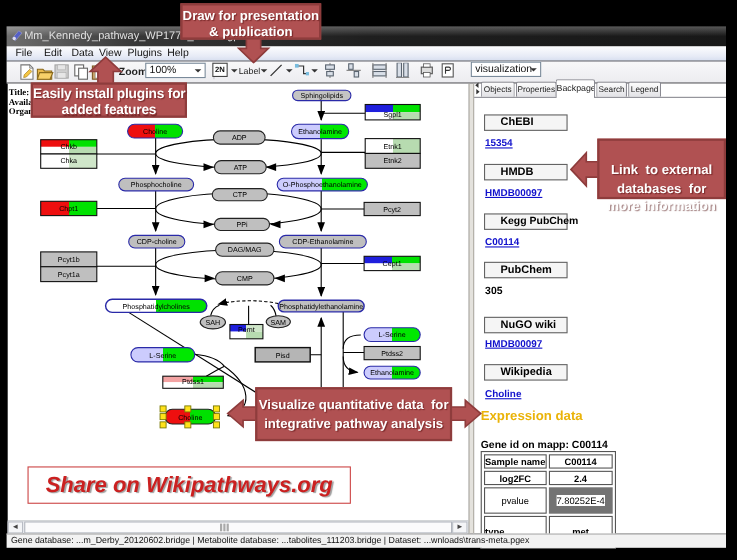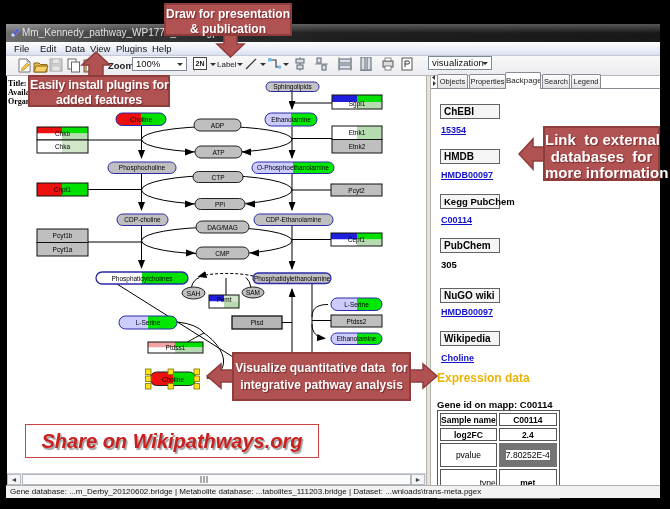--- a/index.html
+++ b/index.html
@@ -10,21 +10,21 @@
 #menubar{left:6px;top:42px;width:654px;height:14px;background:linear-gradient(to bottom,#fdfdfe,#e7ebf6 70%,#d8dff0);border-bottom:1px solid #c8cbd6;font-size:9.5px;color:#111}
 #menubar span{position:absolute;top:1px}
 #toolbar{left:6px;top:56px;width:654px;height:20px;background:linear-gradient(to bottom,#f8f8f9,#ececf0);border-bottom:1px solid #b9b9c0}
 #canvas{left:7px;top:76px;width:419px;height:397px;background:#fff;z-index:1}
 #divider{left:426px;top:76px;width:5px;height:409px;background:#e4e2dd;border-left:1px solid #b5b2aa;border-right:1px solid #b5b2aa}
 #rpanel{left:431px;top:76px;width:229px;height:409px;background:#fff}
 #hscroll{left:7px;top:473px;width:419px;height:12px;background:#eceef1;border-top:1px solid #cdd0d6}
 #statusbar{left:6px;top:485px;width:654px;height:13px;background:#f2f2f2;border-top:1px solid #adadad;font-size:8px;color:#111;line-height:12px;padding-left:4px;white-space:nowrap}
 .tab{position:absolute;height:14px;top:74px;background:linear-gradient(to bottom,#fcfcfc,#e2e2e6);border:1px solid #8a8a92;border-bottom:none;font-size:7.5px;line-height:13px;padding:0;color:#222;border-radius:2px 2px 0 0;white-space:nowrap;text-align:center;overflow:hidden}
 .tabactive{top:72px;height:17px;background:#fff;z-index:3;line-height:15px}
-.hdrbox{position:absolute;left:440px;width:60px;height:15px;background:#f5f5f5;border:1px solid #636363;font-weight:bold;font-size:10px;line-height:13px;padding-left:3px;color:#000;white-space:nowrap}
+.hdrbox{position:absolute;left:440px;width:76px;height:15px;background:#f5f5f5;border:1px solid #636363;font-weight:bold;font-size:10px;line-height:13px;padding-left:14px;color:#000;white-space:nowrap}
 .lnk{position:absolute;left:441px;color:#1111cc;font-weight:bold;font-size:9px;text-decoration:underline}
 .co{position:absolute;background:#b05152;border:2px solid #8e3c3c;color:#fff;font-weight:bold;text-align:center;z-index:30;text-shadow:1px 1px 1px rgba(70,0,0,.5);white-space:nowrap}
 .coarrow{position:absolute;z-index:29}
 #sharebox{position:absolute;left:25px;top:424px;width:294px;height:34px;background:#fff;border:1px solid #cc4444;z-index:25;text-align:center;font-style:italic;font-weight:bold;font-size:20px;color:#cb2020;line-height:32px;text-shadow:1.5px 1.5px 1px #9f9f9f;z-index:28}
 .tbtn{position:absolute;top:58px;height:13px;font-size:8px;color:#222}
 .caret{display:inline-block;width:0;height:0;border-left:3px solid transparent;border-right:3px solid transparent;border-top:3px solid #333;vertical-align:middle}
 </style>
 </head>
 <body>
 <div class="abs" id="titlebar">
@@ -343,41 +343,41 @@
       </tr>
 <tr>
         <td style="border:1px solid #555;height:13px;font-size:8.5px;font-weight:bold;text-align:center;white-space:nowrap">log2FC</td>
         <td style="border:1px solid #555;font-size:8.5px;font-weight:bold;text-align:center;white-space:nowrap">2.4</td>
       </tr>
 <tr>
         <td style="border:1px solid #555;height:13px;font-size:8.5px;font-weight:normal;text-align:center;white-space:nowrap">pvalue</td>
         <td style="border:7px solid #737373;font-size:8.5px;font-weight:normal;text-align:left;white-space:nowrap">7.80252E-4</td>
       </tr>
 <tr>
-        <td style="border:1px solid #555;height:27px;font-size:8.5px;font-weight:normal;text-align:right;white-space:nowrap">type</td>
+        <td style="border:1px solid #555;height:27px;font-size:8.5px;font-weight:bold;text-align:left;white-space:nowrap">type</td>
         <td style="border:1px solid #555;font-size:8.5px;font-weight:bold;text-align:center;white-space:nowrap">met</td>
       </tr>
 </tbody>
   </table>
 <div class="abs" id="hscroll">
 <div style="position:absolute;left:0;top:0;width:14px;height:11px;background:#f4f5f7;border:1px solid #b8bcc4;font-size:7px;line-height:10px;text-align:center;color:#444">◄</div>
 <div style="position:absolute;right:1px;top:0;width:14px;height:11px;background:#f4f5f7;border:1px solid #b8bcc4;font-size:7px;line-height:10px;text-align:center;color:#444">►</div>
 <div style="position:absolute;left:15px;top:0;width:389px;height:11px;background:#fbfbfc;border:1px solid #b0b4bc"></div>
 <div style="position:absolute;left:193px;top:2px;width:1.5px;height:7px;background:#aaa;box-shadow:3px 0 0 #aaa,6px 0 0 #aaa"></div>
 </div>
 
 <div class="co" style="left:164px;top:3px;width:128px;height:33px;font-size:12px;line-height:14.5px;padding-top:2px">Draw for presentation<br>&amp; publication</div>
 <svg class="coarrow" style="left:215px;top:34px" width="32" height="24" viewBox="0 0 32 24">
     <path d="M9 0 H22 V10 H29 L15.5 23 L2 10 H9 Z" fill="#b05152" stroke="#8e3c3c" stroke-width="1.5"></path>
   </svg>
 <div class="co" style="left:28px;top:75px;width:142px;height:32px;font-size:12.5px;line-height:14.5px;padding-top:1px;letter-spacing:-0.2px">Easily install plugins for<br>added features</div>
 <svg class="coarrow" style="left:80px;top:51px" width="32" height="26" viewBox="0 0 32 26">
     <path d="M9 26 V14 H2 L16 1 L30 14 H23 V26 Z" fill="#b05152" stroke="#8e3c3c" stroke-width="1.5"></path>
   </svg>
-<div class="co" style="left:543px;top:126px;width:117px;height:55px;font-size:15px;line-height:16.5px;padding-top:4px">Link&nbsp; to external<br>databases&nbsp; for<br>more information</div>
+<div class="co" style="left:543px;top:126px;width:117px;height:55px;font-size:12px;line-height:16.5px;padding-top:18px">Link&nbsp; to external<br>databases&nbsp; for<br>more information</div>
 <svg class="coarrow" style="left:518px;top:137px" width="27" height="34" viewBox="0 0 27 34">
     <path d="M26 10 H15 V2 L1 17 L15 32 V24 H26 Z" fill="#b05152" stroke="#8e3c3c" stroke-width="1.5"></path>
   </svg>
 <div class="co" style="left:232px;top:352px;width:179px;height:49px;font-size:12px;line-height:16.5px;padding-top:6px">Visualize quantitative data&nbsp; for<br>integrative pathway analysis</div>
 <svg class="coarrow" style="left:205px;top:362px" width="29px" height="28" viewBox="0 0 29 28">
     <path d="M28 8 H16 V2 L2 14 L16 26 V20 H28 Z" fill="#b05152" stroke="#8e3c3c" stroke-width="1.5"></path>
   </svg>
 <svg class="coarrow" style="left:409px;top:362px" width="30" height="28" viewBox="0 0 30 28">
     <path d="M1 8 H14 V2 L28 14 L14 26 V20 H1 Z" fill="#b05152" stroke="#8e3c3c" stroke-width="1.5"></path>
   </svg>

